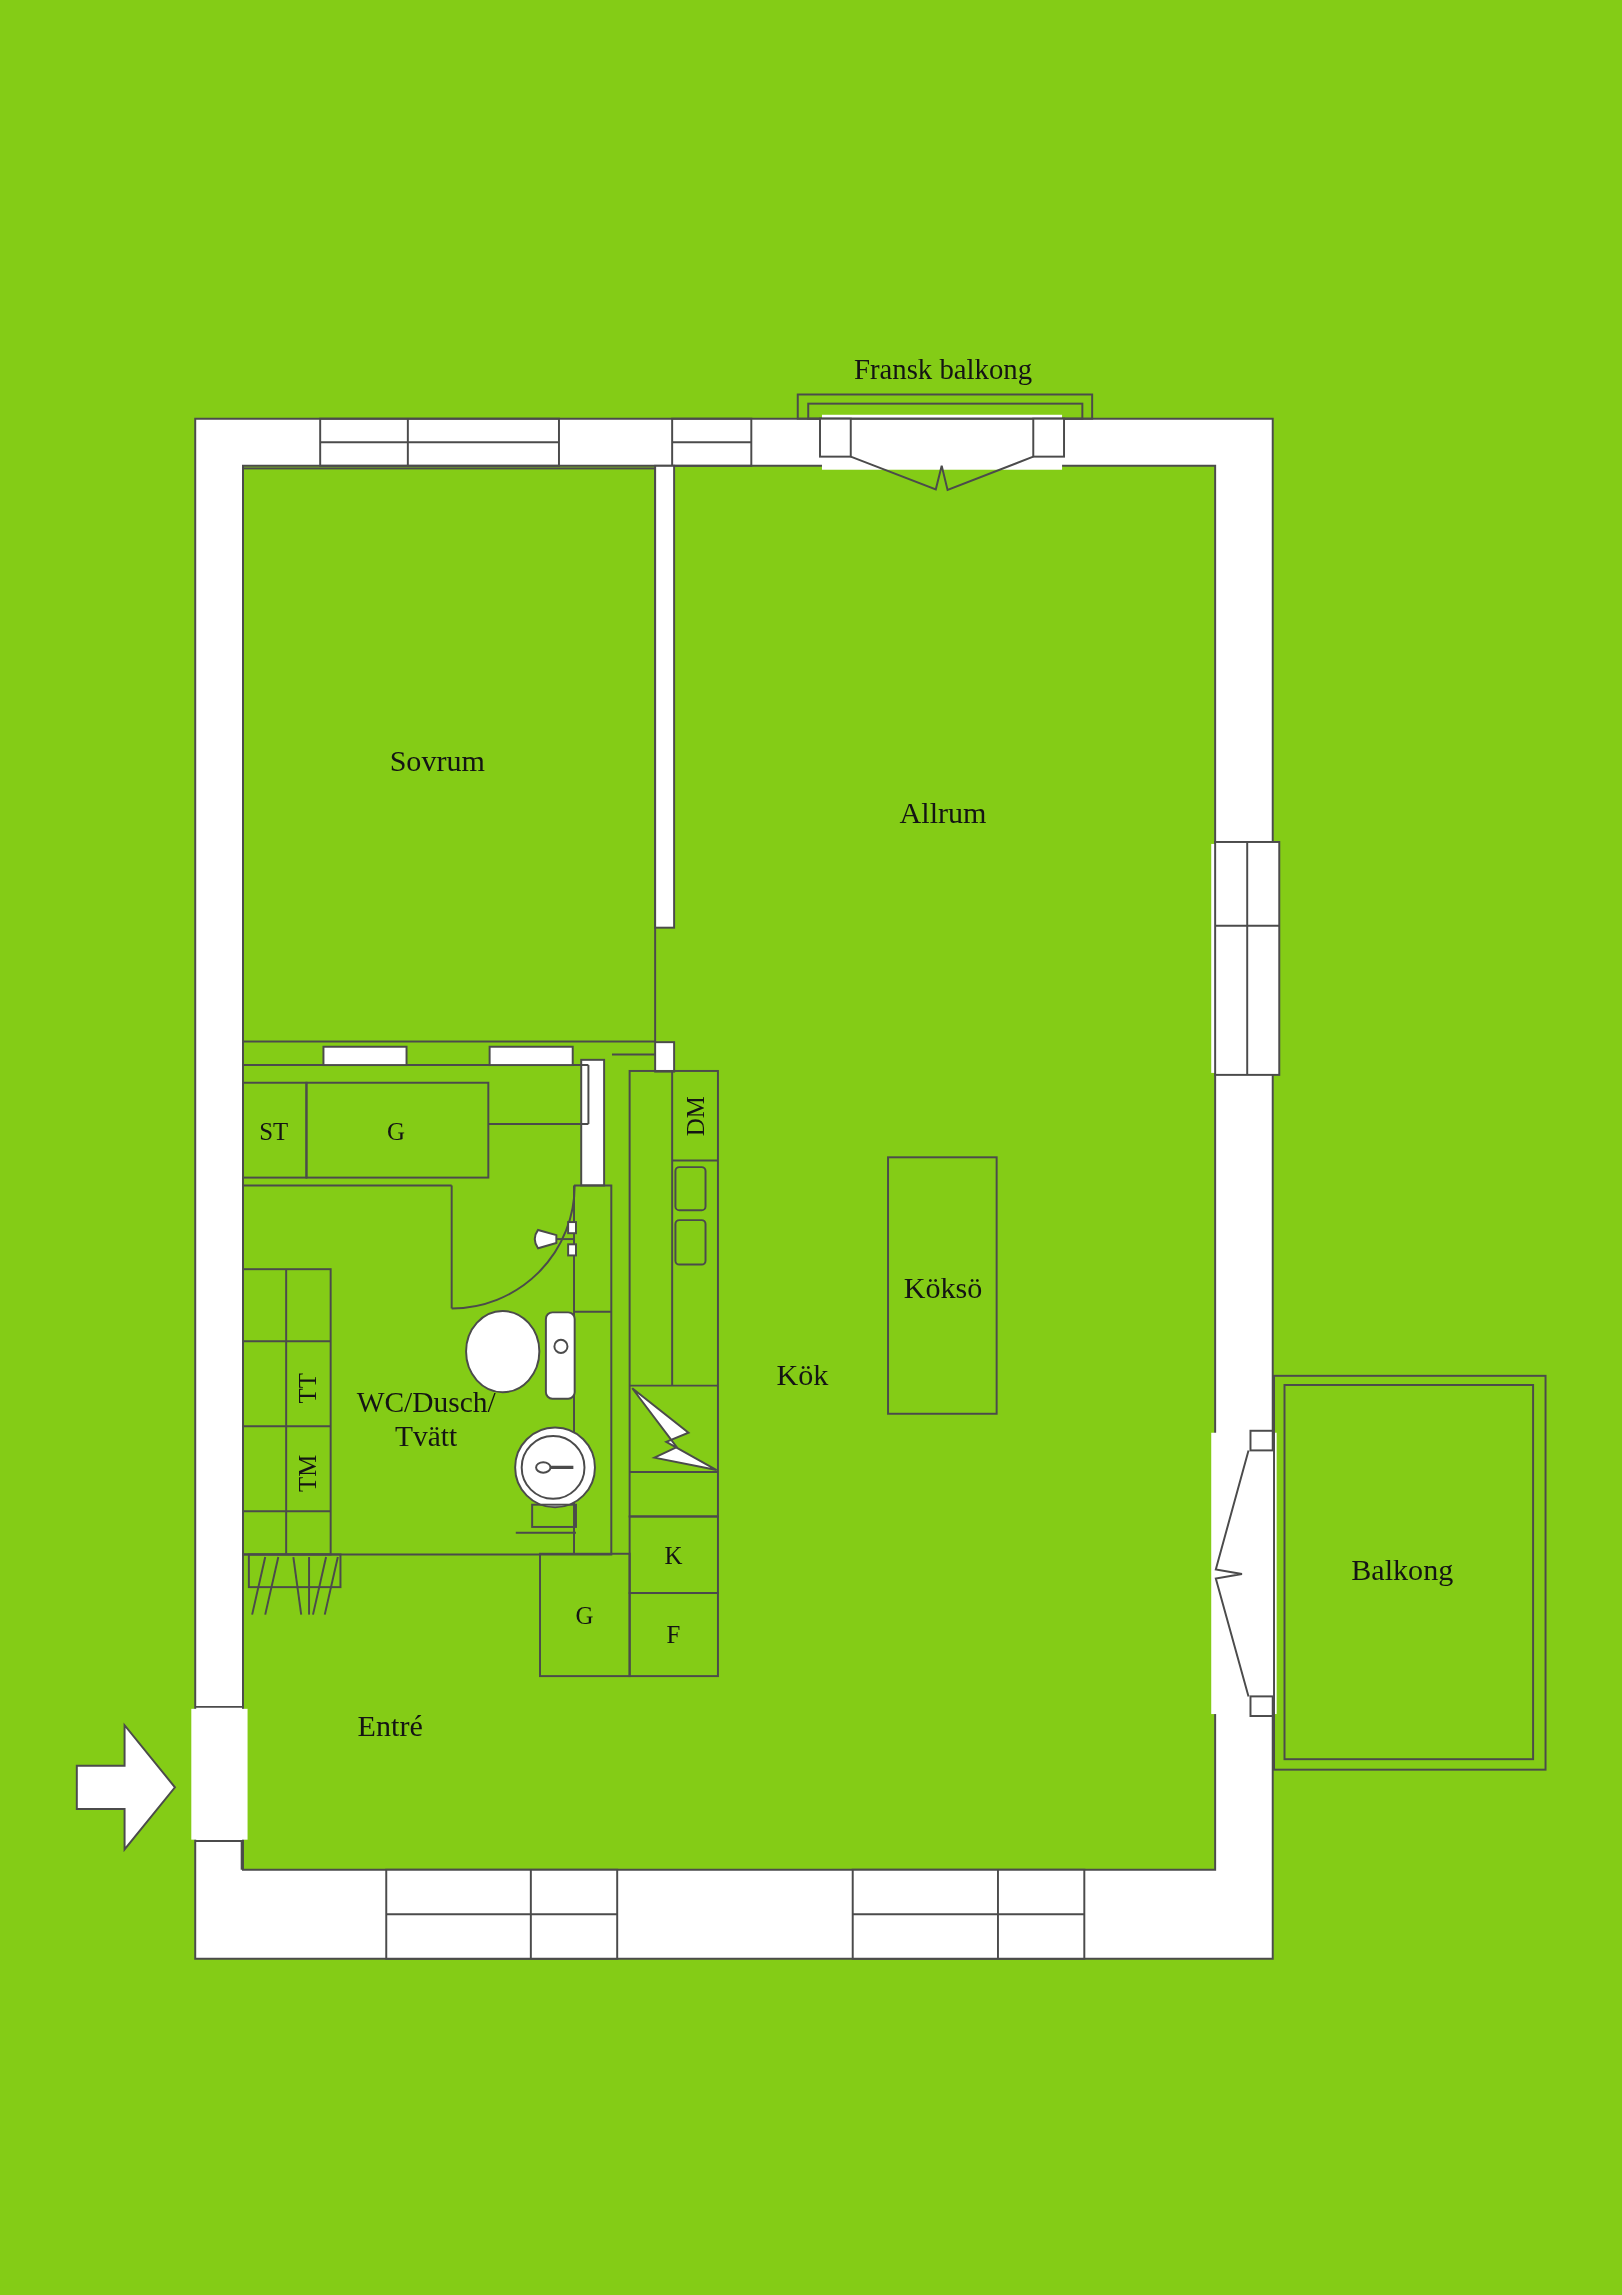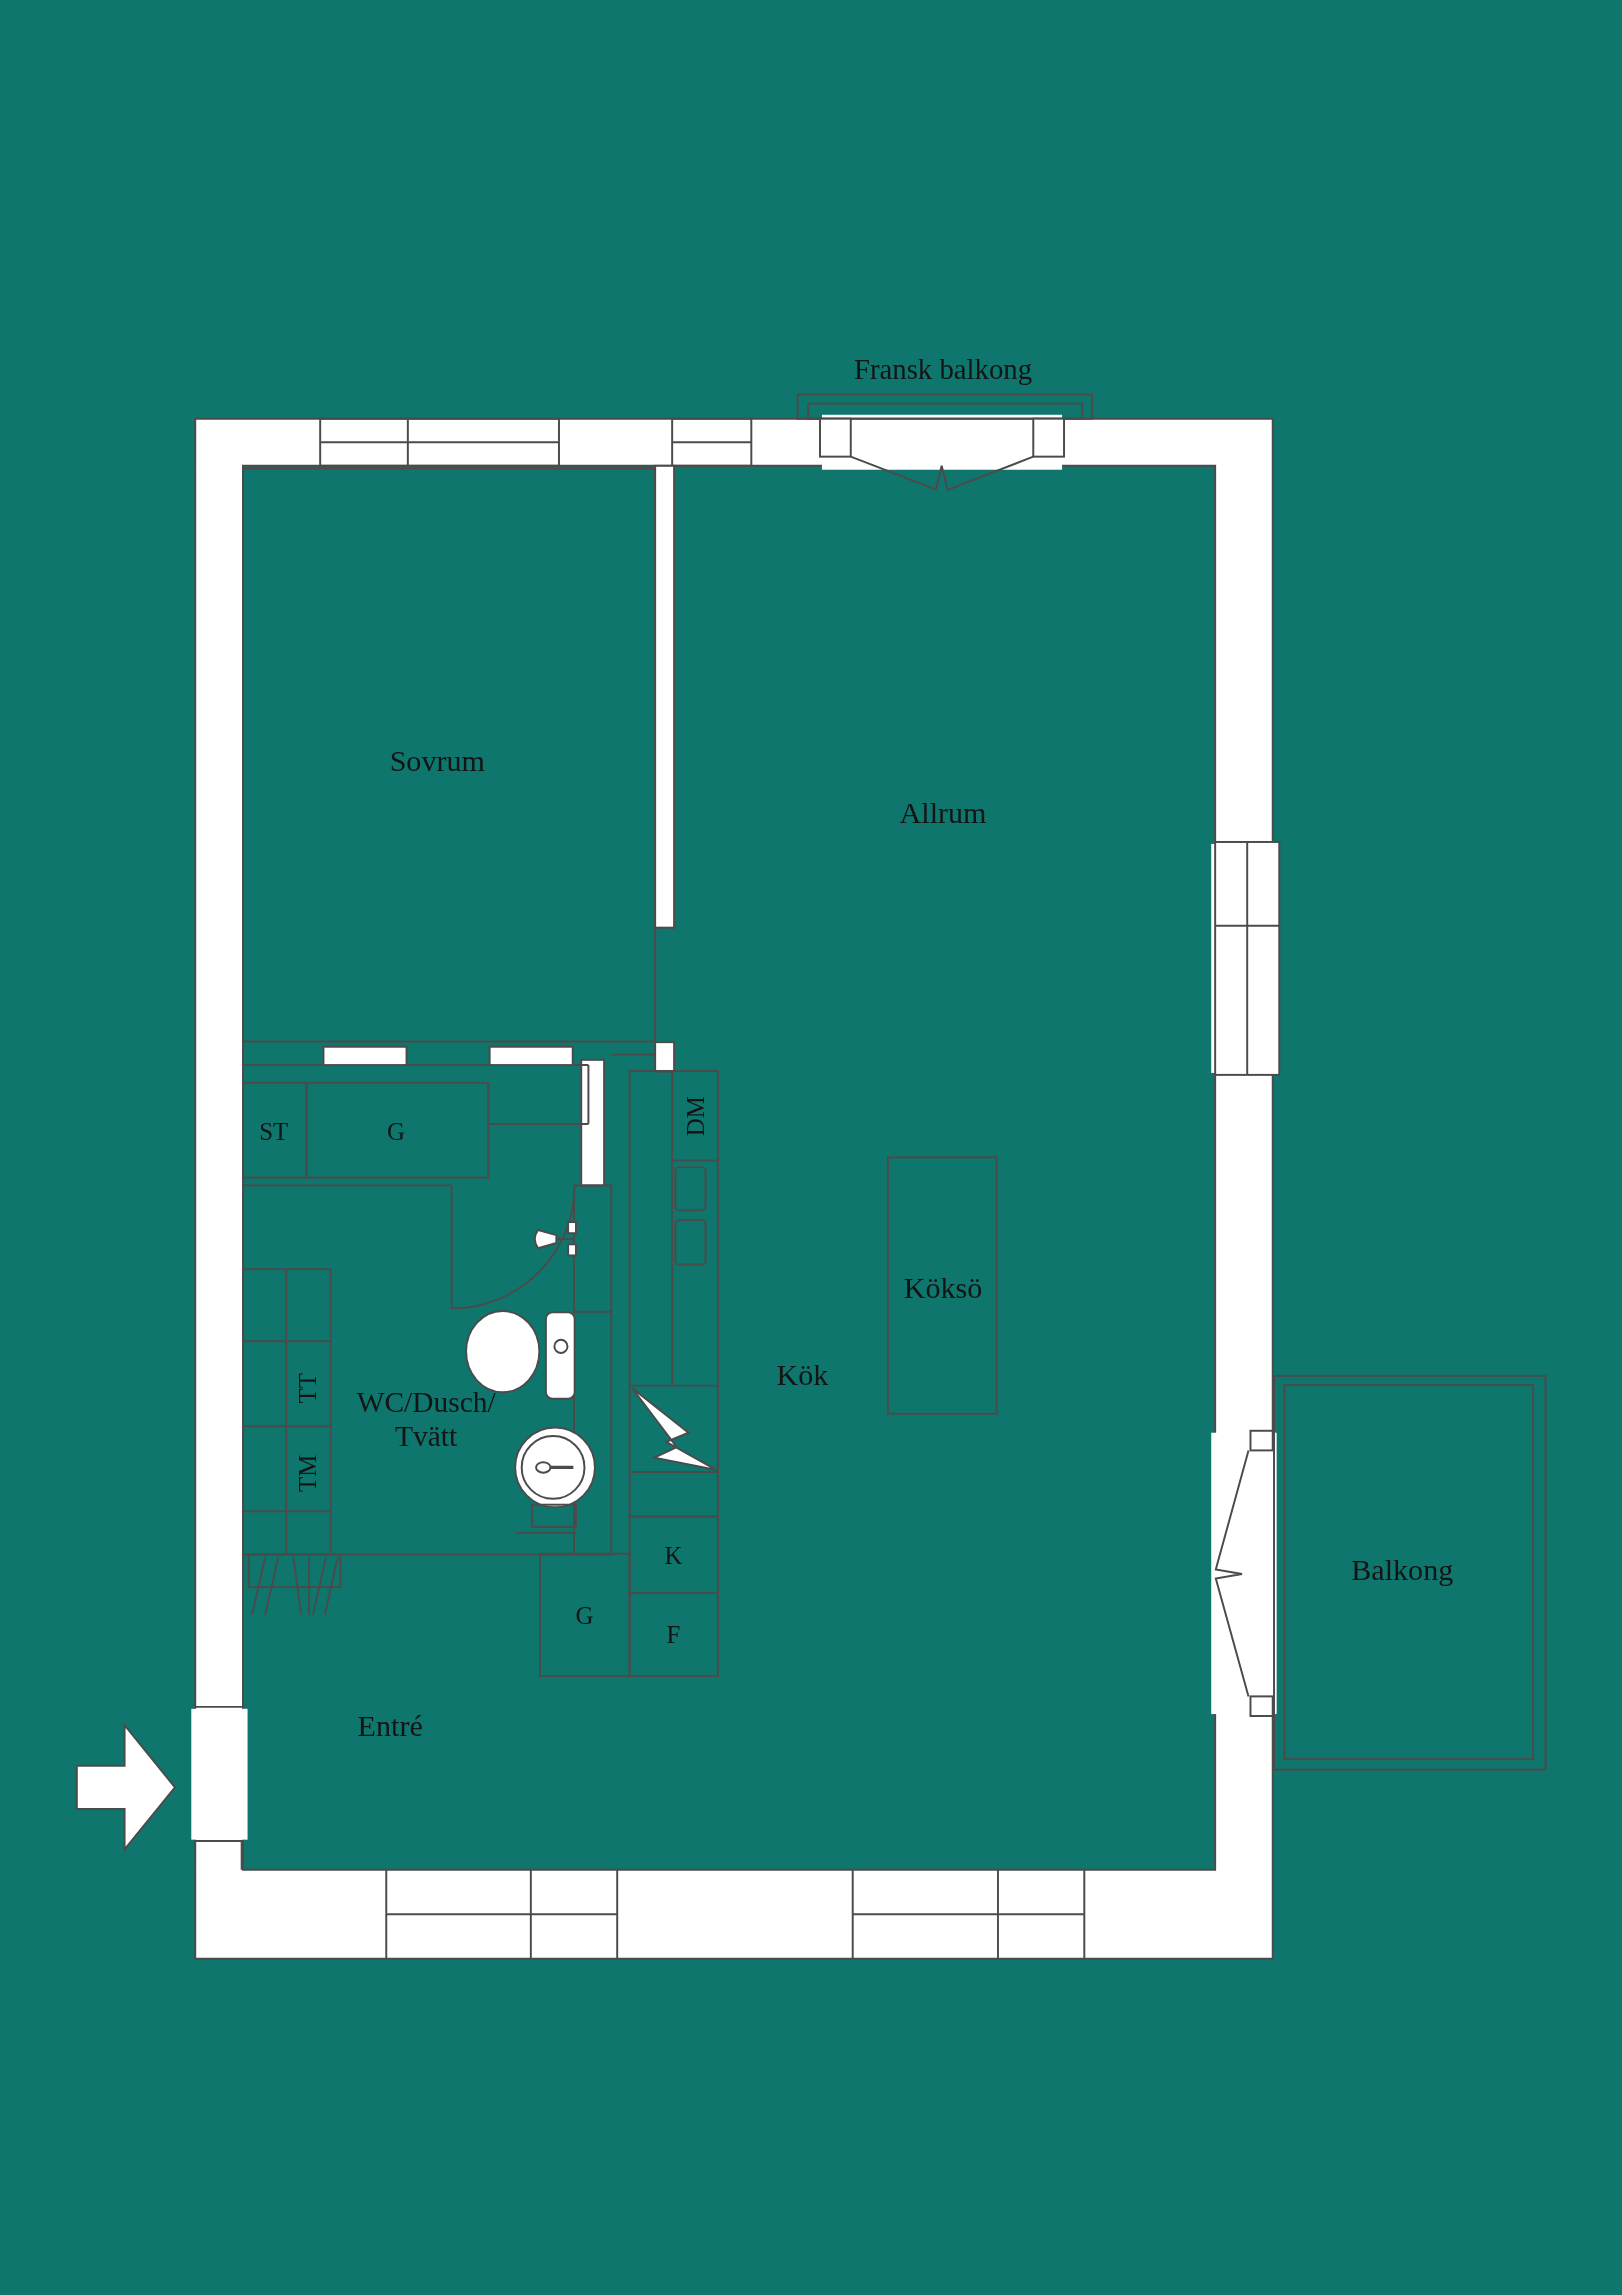--- a/index.html
+++ b/index.html
@@ -1,16 +1,16 @@
 <!DOCTYPE html>
 <html style="font-size:10.5px"><head>
 <meta charset="utf-8">
 <style>
   html,body{margin:0;padding:0;background:#ffffff;}
-  .page{width:1623px;height:2295px;background:#0f766e;position:relative;}
+  .page{width:1623px;height:2295px;background:#84cc16;position:relative;}
   svg{display:block;}
   .ln{stroke:#4b4b4b;stroke-width:3;fill:none;}
   .wall{stroke:#4b4b4b;stroke-width:3;fill:#ffffff;}
   .fillw{fill:#ffffff;stroke:#4b4b4b;stroke-width:3;}
   .carve{fill:#ffffff;stroke:none;}
   .lbl{font-family:"Liberation Serif","DejaVu Serif",serif;fill:#141414;}
   .room{font-size:46px;}
   .small{font-size:38px;}
   .fb{font-size:44px;}
   .mid{font-size:45px;}

